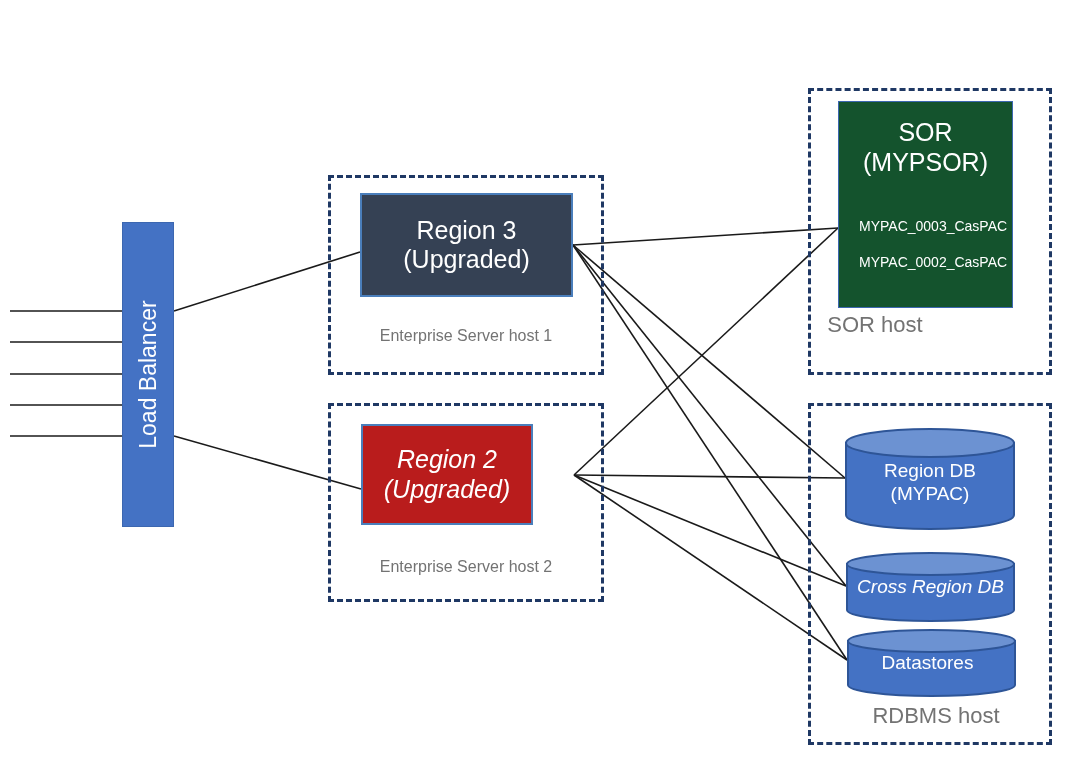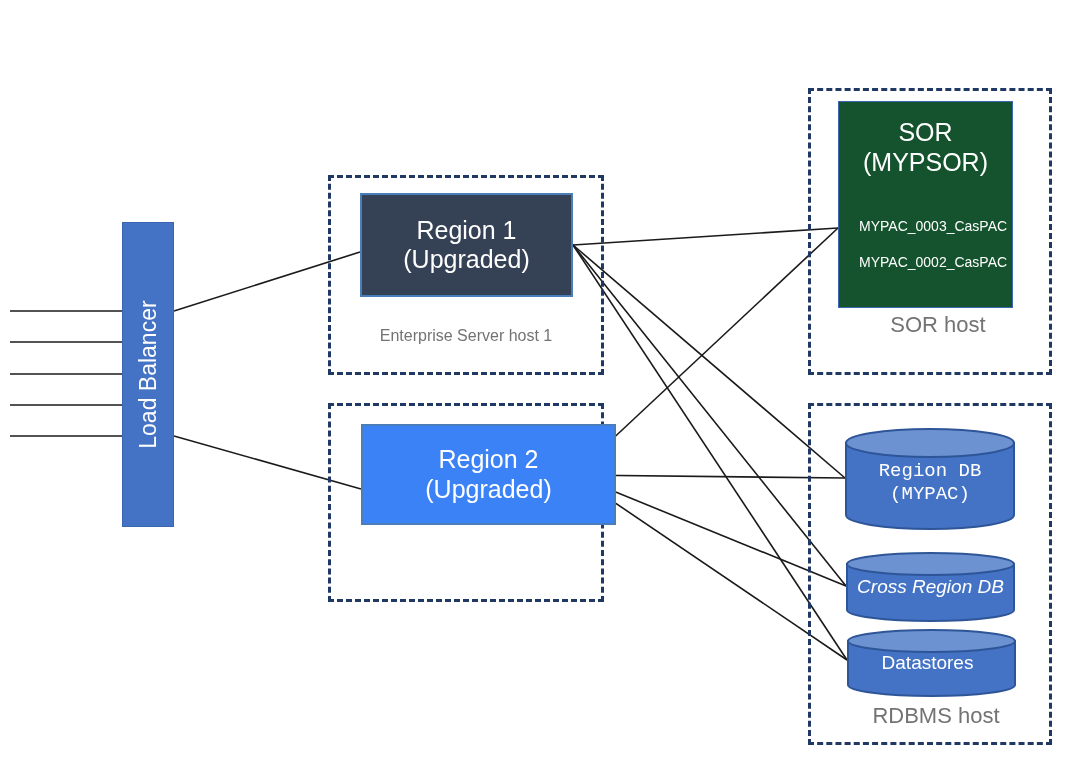--- a/index.html
+++ b/index.html
@@ -139,58 +139,59 @@
   </svg>
 
   <div class="node loadbalancer" style="left:122px; top:222px; width:52px; height:305px;">
     <span class="lb-text">Load Balancer</span>
   </div>
 
   <div class="host-group" style="left:328px; top:175px; width:276px; height:200px;"></div>
 
   <div class="node region" style="left:360px; top:193px; width:213px; height:104px; background:#354154;">
     <div>
-      <div>Region 1</div>
+      <div>Region 3</div>
       <div>(Upgraded)</div>
     </div>
   </div>
 
   <div class="host-caption small" style="left:328px; top:327px; width:276px;">Enterprise Server host 1</div>
 
   <div class="host-group" style="left:328px; top:403px; width:276px; height:199px;"></div>
 
-  <div class="node region" style="left:361px; top:424px; width:255px; height:101px; background:#3b82f6;">
+  <div class="node region" style="left:361px; top:424px; width:172px; height:101px; background:#b91c1c;font-style:italic;">
     <div>
       <div>Region 2</div>
       <div>(Upgraded)</div>
     </div>
   </div>
 
+  <div class="host-caption small" style="left:328px; top:558px; width:276px;">Enterprise Server host 2</div>
 
   <div class="host-group" style="left:808px; top:88px; width:244px; height:287px;"></div>
 
   <div class="sor-box" style="left:838px; top:101px; width:175px; height:207px;">
     <div class="sor-title">
       <div>SOR</div>
       <div>(MYPSOR)</div>
     </div>
     <div class="sor-item" style="top:116px;">MYPAC_0003_CasPAC</div>
     <div class="sor-item" style="top:152px;">MYPAC_0002_CasPAC</div>
   </div>
 
-  <div class="host-caption large" style="left:832px; top:312px; width:212px;">SOR host</div>
+  <div class="host-caption large" style="left:769px; top:312px; width:212px;">SOR host</div>
 
   <div class="host-group" style="left:808px; top:403px; width:244px; height:342px;"></div>
 
   <div class="cylinder" style="left:845px; top:428px; width:170px; height:102px;">
     <svg viewBox="0 0 170 102" width="170" height="102">
       <path d="M1,15 L1,87 A84,14 0 0 0 169,87 L169,15 Z" fill="#4472C4" stroke="#2E5597" stroke-width="2"></path>
       <ellipse cx="85" cy="15" rx="84" ry="14" fill="#6C92D2" stroke="#2E5597" stroke-width="2"></ellipse>
     </svg>
-    <div class="cyl-label" style="top:32px;font-family:Liberation Mono, monospace;">
+    <div class="cyl-label" style="top:32px;">
       <div>Region DB</div>
       <div>(MYPAC)</div>
     </div>
   </div>
 
   <div class="cylinder" style="left:846px; top:552px; width:169px; height:70px;font-style:italic;">
     <svg viewBox="0 0 169 70" width="169" height="70">
       <path d="M1,12 L1,58 A83.5,11 0 0 0 168,58 L168,12 Z" fill="#4472C4" stroke="#2E5597" stroke-width="2"></path>
       <ellipse cx="84.5" cy="12" rx="83.5" ry="11" fill="#6C92D2" stroke="#2E5597" stroke-width="2"></ellipse>
     </svg>

